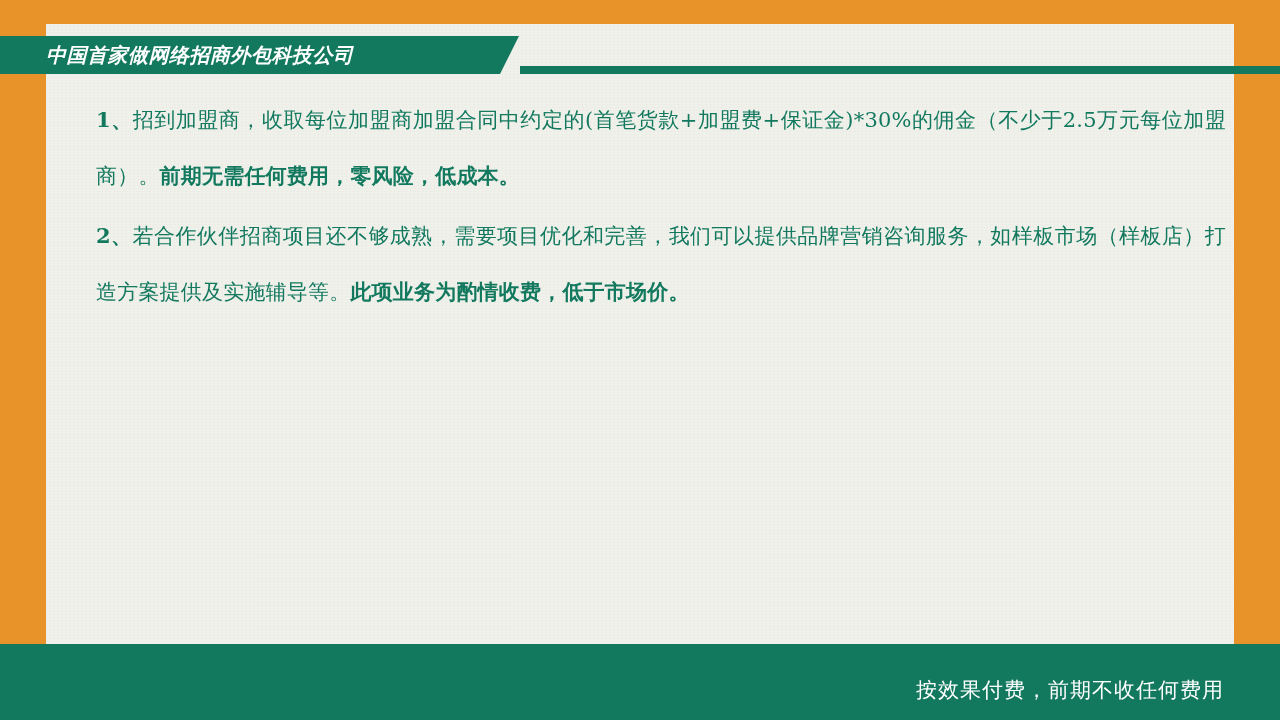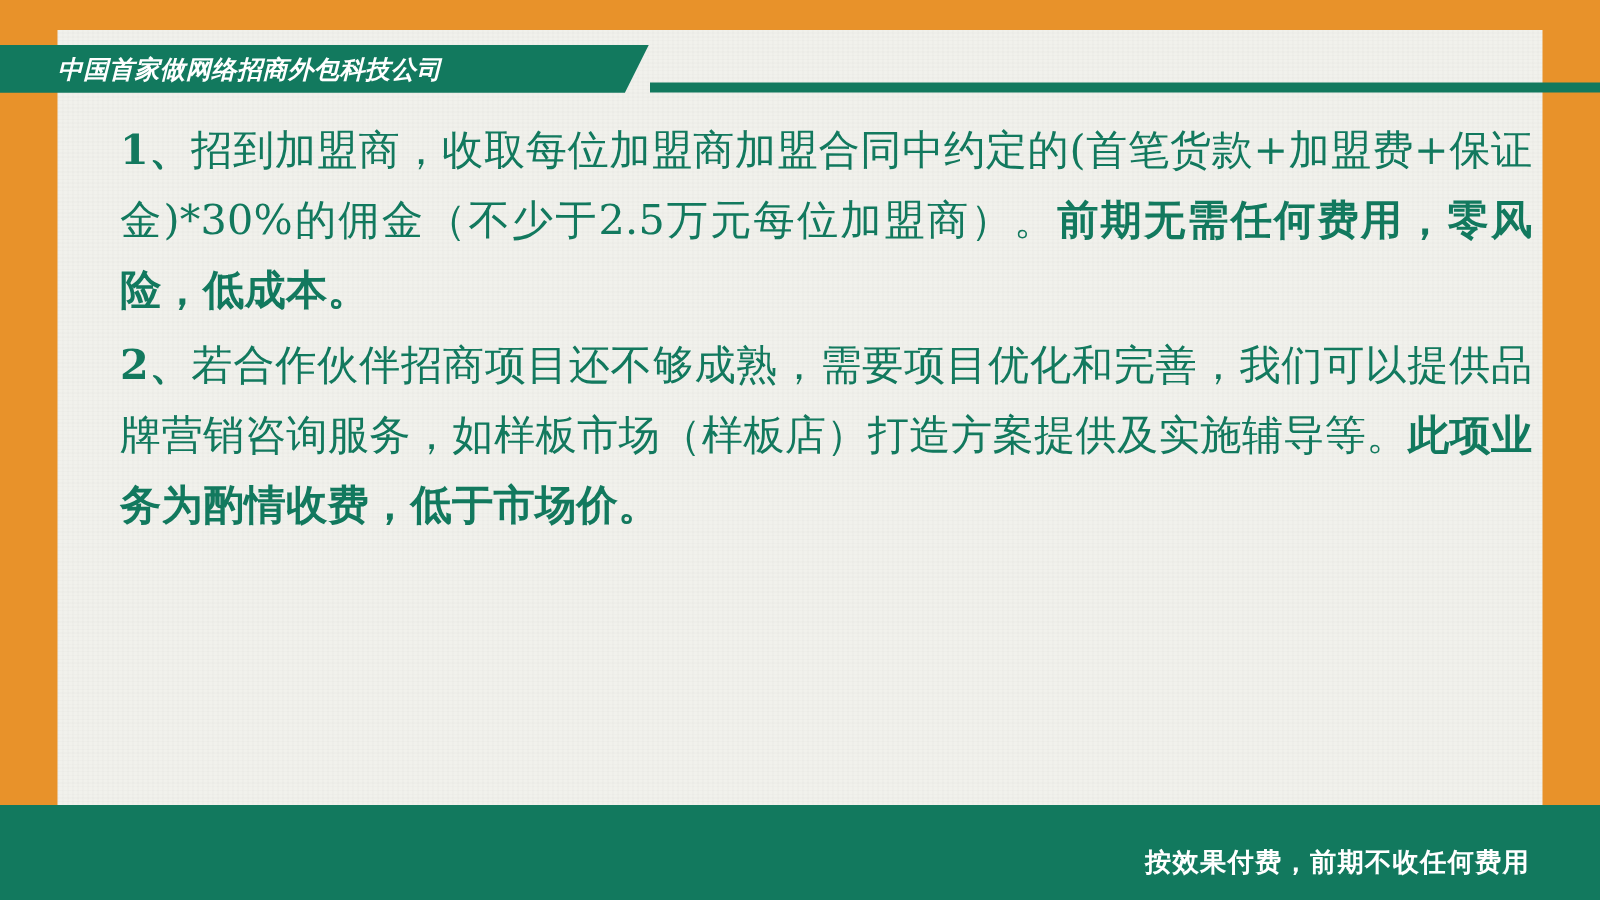--- a/index.html
+++ b/index.html
@@ -87,21 +87,21 @@
   
   .content {
     position: absolute;
     left: 96px;
     top: 92px;
     width: 1130px;
   }
   .para {
     color: #12795E;
     font-family: "DejaVu Serif", serif;
-    font-size: 33px;
+    font-size: 21px;
     line-height: 56px;
     text-align: justify;
     text-indent: 0;
     margin: 0 0 4px 0;
     letter-spacing: 0.2px;
   }
   .para .num {
     font-weight: bold;
   }
   .para .bold {
@@ -134,21 +134,21 @@
     height: 0;
     border-bottom: 20px solid #12795E;
     border-right: 20px solid transparent;
   }
   .footer-text {
     position: absolute;
     right: 56px;
     bottom: 16px;
     color: #FFFFFF;
     font-family: "DejaVu Sans", sans-serif;
-    font-weight: bold;
+    font-weight: normal;
     font-size: 21px;
     letter-spacing: 1px;
     white-space: nowrap;
   }
   
 </style>
 </head>
 <body>
 
 <div class="slide">

